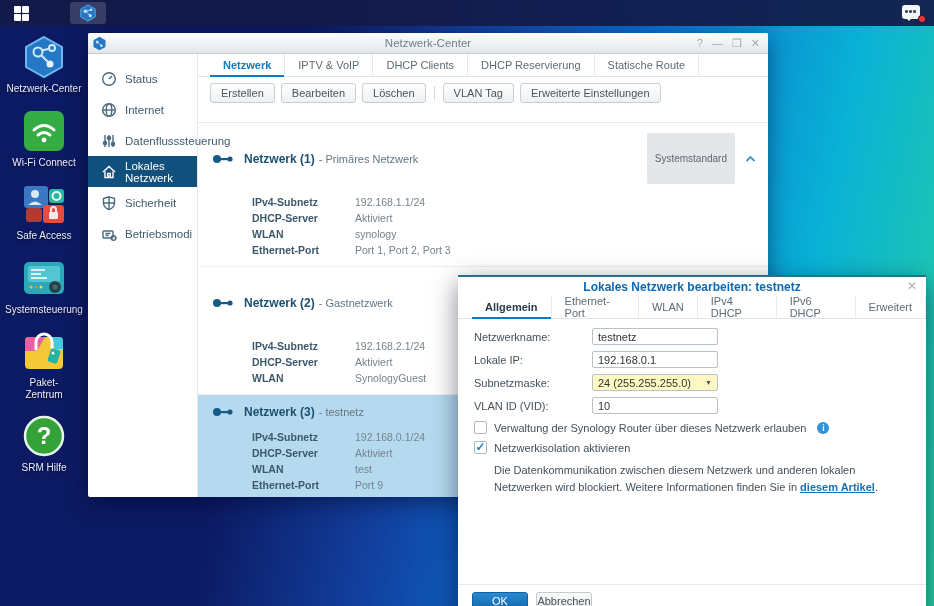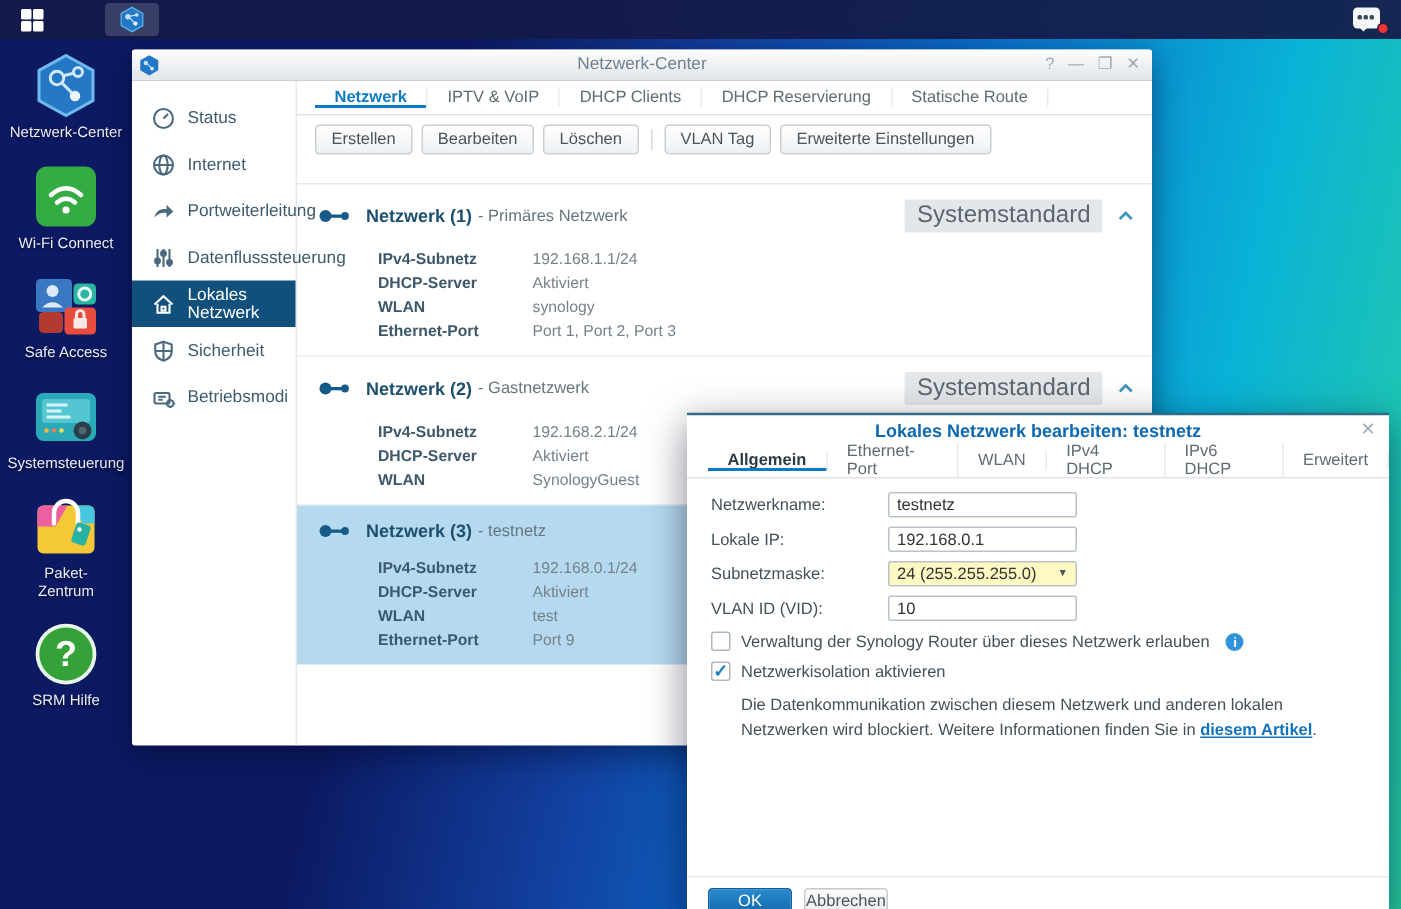--- a/index.html
+++ b/index.html
@@ -38,35 +38,35 @@
   .wtitle { position:absolute; left:0; right:0; text-align:center; font-size:11.5px; color:#6f8190; }
   .wctrl { margin-left:auto; display:flex; align-items:center; gap:9px; padding-right:8px; z-index:2; }
   .wctrl span { color:#9fabb3; font-size:11px; cursor:pointer; line-height:1; }
   .wbody { flex:1; display:flex; min-height:0; }
   .sidebar { width:110px; border-right:1px solid #e4e8ea; padding-top:9px; flex:0 0 auto; }
   .side-item { height:31px; display:flex; align-items:center; gap:8px; padding-left:13px; cursor:pointer; color:#3e5b6e; font-size:11.5px; }
   .side-item svg { flex:0 0 auto; stroke:#4a6a7d; fill:none; stroke-width:1.4; }
   .side-item.active { background:#11507c; color:#fff; }
   .side-item.active svg { stroke:#fff; }
   .content { flex:1; display:flex; flex-direction:column; min-width:0; }
-  .tabs { display:flex; border-bottom:1px solid #e0e4e7; height:23px; padding-left:12px; flex:0 0 auto;align-items:center; }
+  .tabs { display:flex; border-bottom:1px solid #e0e4e7; height:23px; padding-left:12px; flex:0 0 auto; }
   .tab { padding:0 13px; display:flex; align-items:center; color:#5e6b74; font-size:11px; border-right:1px solid #e7eaed; cursor:pointer; position:relative; }
   .tab.active { color:#0e7ac2; font-weight:bold; }
   .tab.active::after { content:""; position:absolute; left:0; right:0; bottom:-1px; height:2px; background:#0e7ac2; }
   .toolbar { display:flex; align-items:center; gap:6px; padding:6px 12px 19px; border-bottom:1px solid #e8ebee; flex:0 0 auto; }
   .btn { height:20px; padding:0 10px; background:linear-gradient(#fefefe,#eef1f3); border:1px solid #c9ced3; border-radius:3px;
     font-size:11px; color:#4a545b; display:flex; align-items:center; cursor:pointer; font-family:inherit; }
   .tsep { width:1px; height:14px; background:#d7dbdf; margin:0 2px; }
   .netlist { flex:1; overflow:hidden; }
   .net-block { border-bottom:1px solid #eceef1; padding:6px 0 8px; }
   .net-block.selected { background:#b5daf0; border-bottom:none; }
   .net-head { display:flex; align-items:center; padding:4px 12px 4px 14px; cursor:pointer; }
   .net-title { font-size:12px; font-weight:bold; color:#1d4f6e; margin-left:10px; }
   .net-sub { font-size:11px; color:#66757f; margin-left:4px; }
-  .net-badge { margin-left:auto; background:#e4e7ea; color:#5b6670; font-size:16px; padding:2px 8px; border-radius:2px; }
+  .net-badge { margin-left:auto; background:#e4e7ea; color:#5b6670; font-size:10px; padding:20px 8px; border-radius:2px; }
   .chev { margin-left:10px; cursor:pointer; display:flex; }
   .net-details { padding:6px 0 0 54px; }
   .drow { display:flex; height:16px; align-items:center; }
   .dlabel { width:103px; font-size:10.5px; font-weight:bold; color:#3d586b; }
   .dval { font-size:10.5px; color:#75828c; }
   
   .dialog { position:absolute; left:458px; top:255px; width:468px; height:342px; background:#fff; z-index:30;
     border-top:2px solid #2f6c86; box-shadow:0 8px 26px rgba(0,0,30,.5); border-radius:0 0 2px 2px; display:flex; flex-direction:column;margin-top:20px; }
   .dlg-head { height:19px; display:flex; align-items:center; justify-content:center; position:relative; flex:0 0 auto; }
   .dlg-title { font-size:12px; font-weight:bold; color:#0c69b1; }
@@ -238,26 +238,20 @@
       <div class="side-item">
         <svg width="16" height="16" viewBox="0 0 16 16">
           <circle cx="8" cy="8" r="6.3"></circle>
             <ellipse cx="8" cy="8" rx="2.8" ry="6.3"></ellipse>
             <path d="M1.7 8 h12.6"></path>
         </svg>
         <span>Internet</span>
       </div>
       <div class="side-item">
         <svg width="16" height="16" viewBox="0 0 16 16">
-          <path d="M2 12 C3 7 7 6 10 6.5 L10 3.5 L14.5 8 L10 12 L10 9 C7 8.5 4 9.5 2 12 Z" fill="#4a6a7d" stroke="none"></path>
-        </svg>
-        <span>Portweiterleitung</span>
-      </div>
-      <div class="side-item">
-        <svg width="16" height="16" viewBox="0 0 16 16">
           <path d="M4 2 V14 M8 2 V14 M12 2 V14"></path>
             <circle cx="4" cy="10" r="1.6" fill="#4a6a7d"></circle>
             <circle cx="8" cy="5" r="1.6" fill="#4a6a7d"></circle>
             <circle cx="12" cy="11" r="1.6" fill="#4a6a7d"></circle>
         </svg>
         <span>Datenflusssteuerung</span>
       </div>
       <div class="side-item active">
         <svg width="16" height="16" viewBox="0 0 16 16">
           <path d="M2 8 L8 2.5 L14 8"></path>

